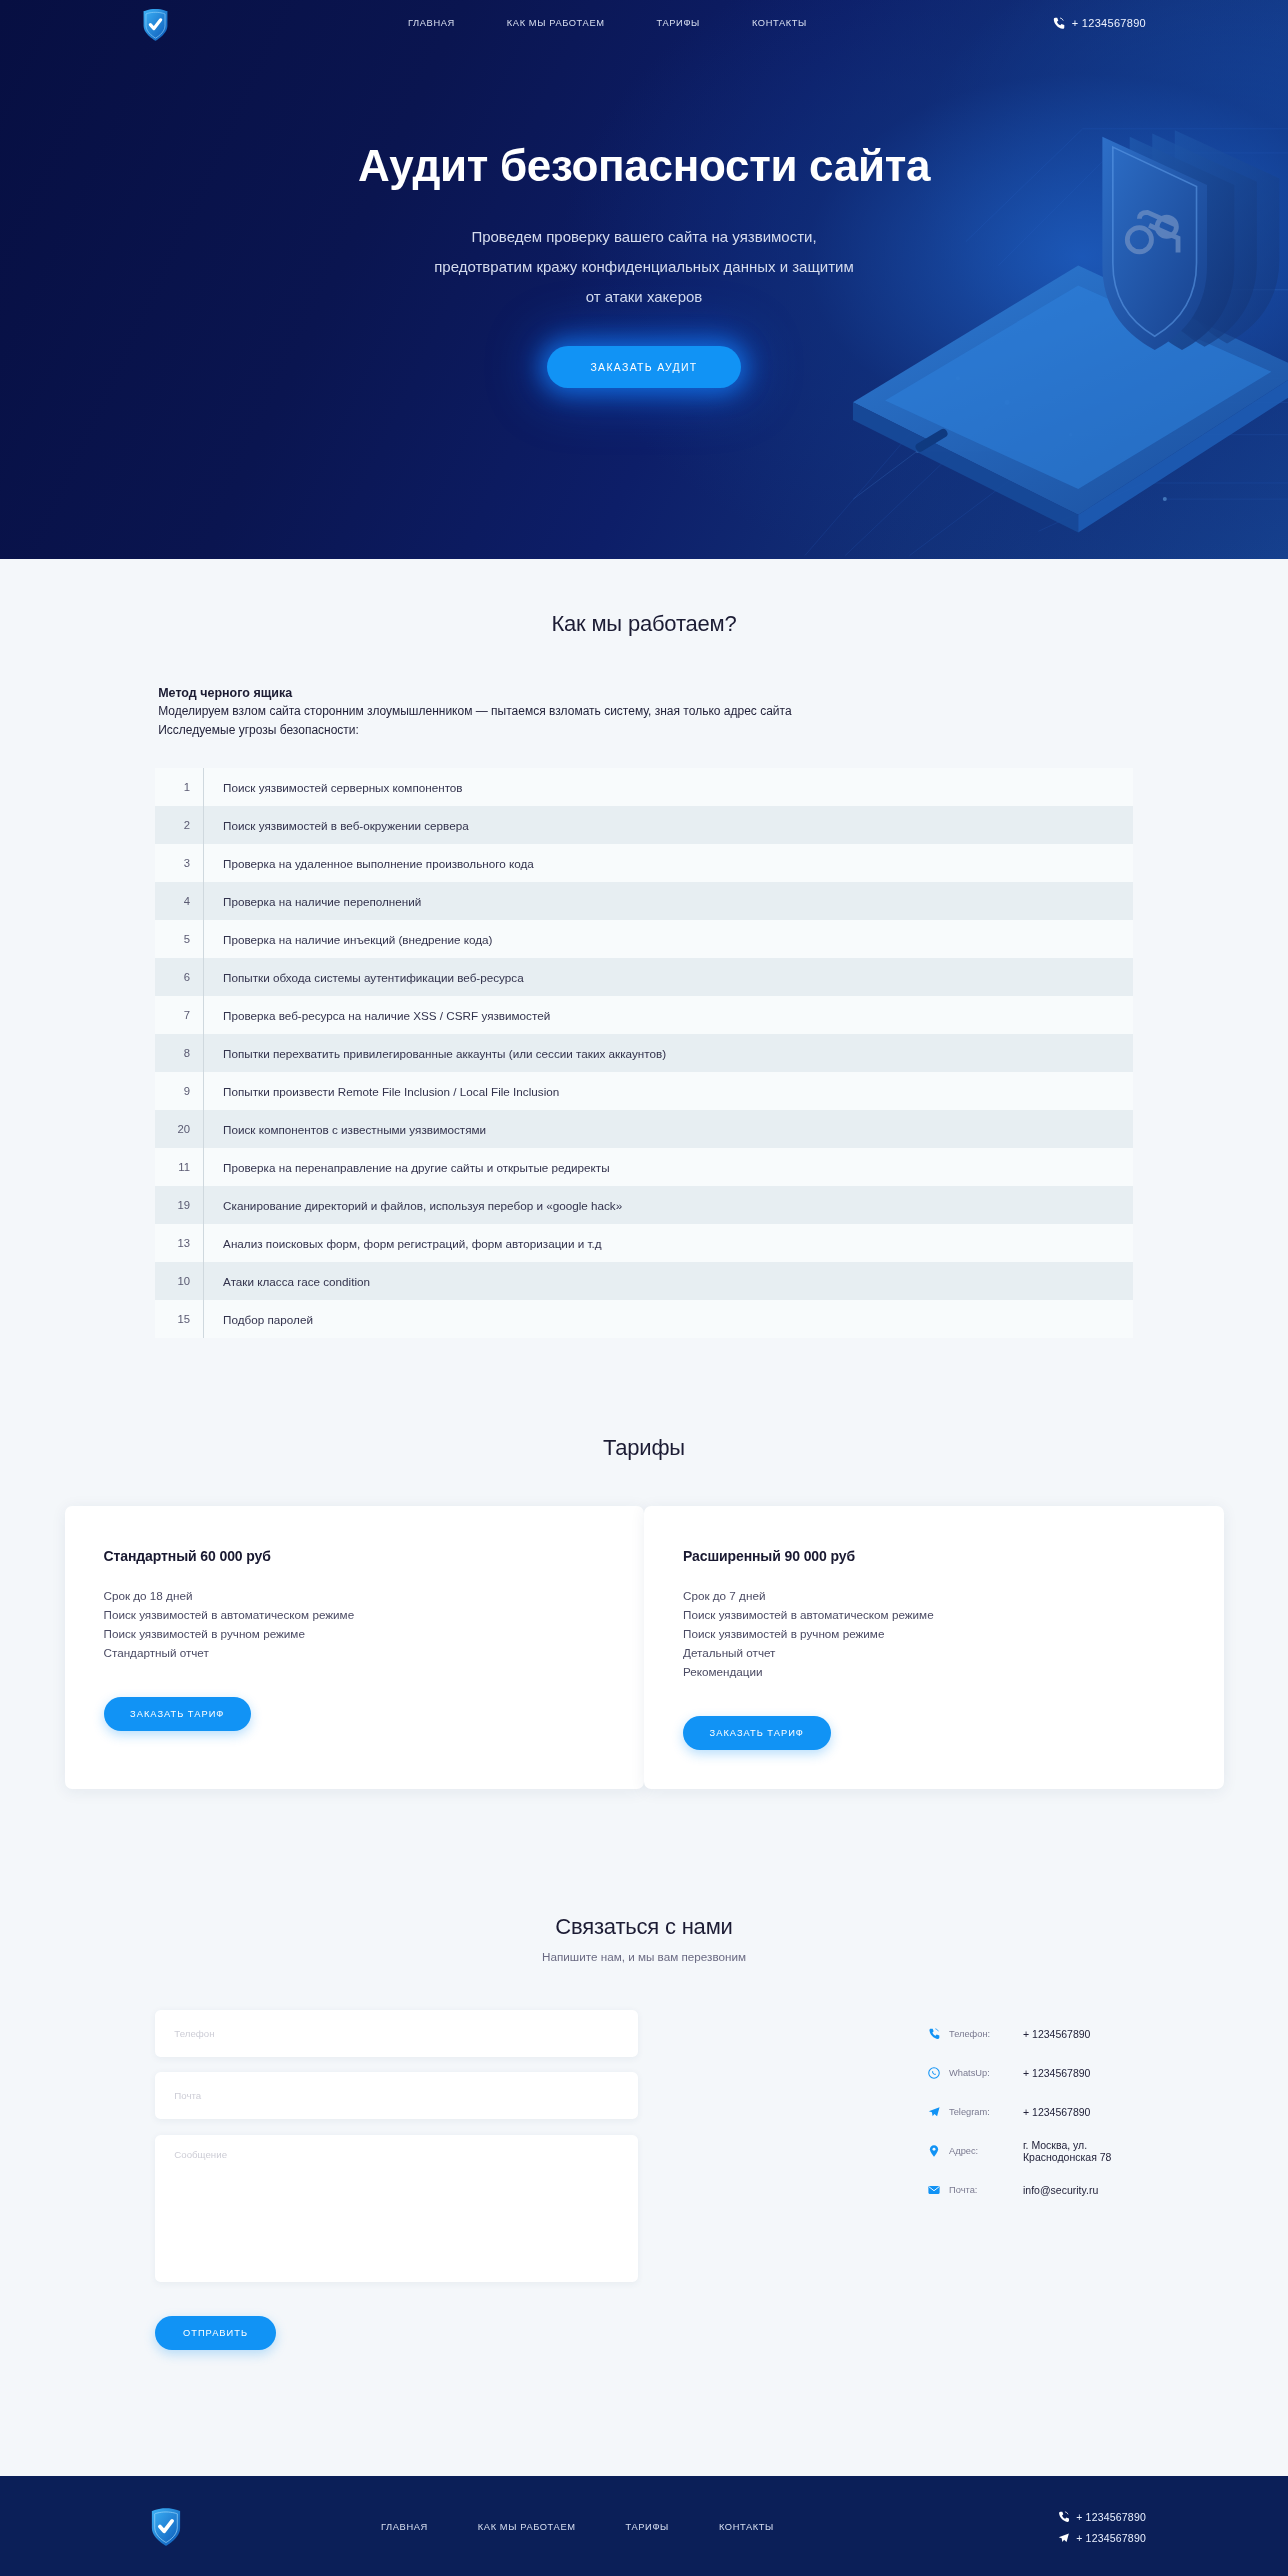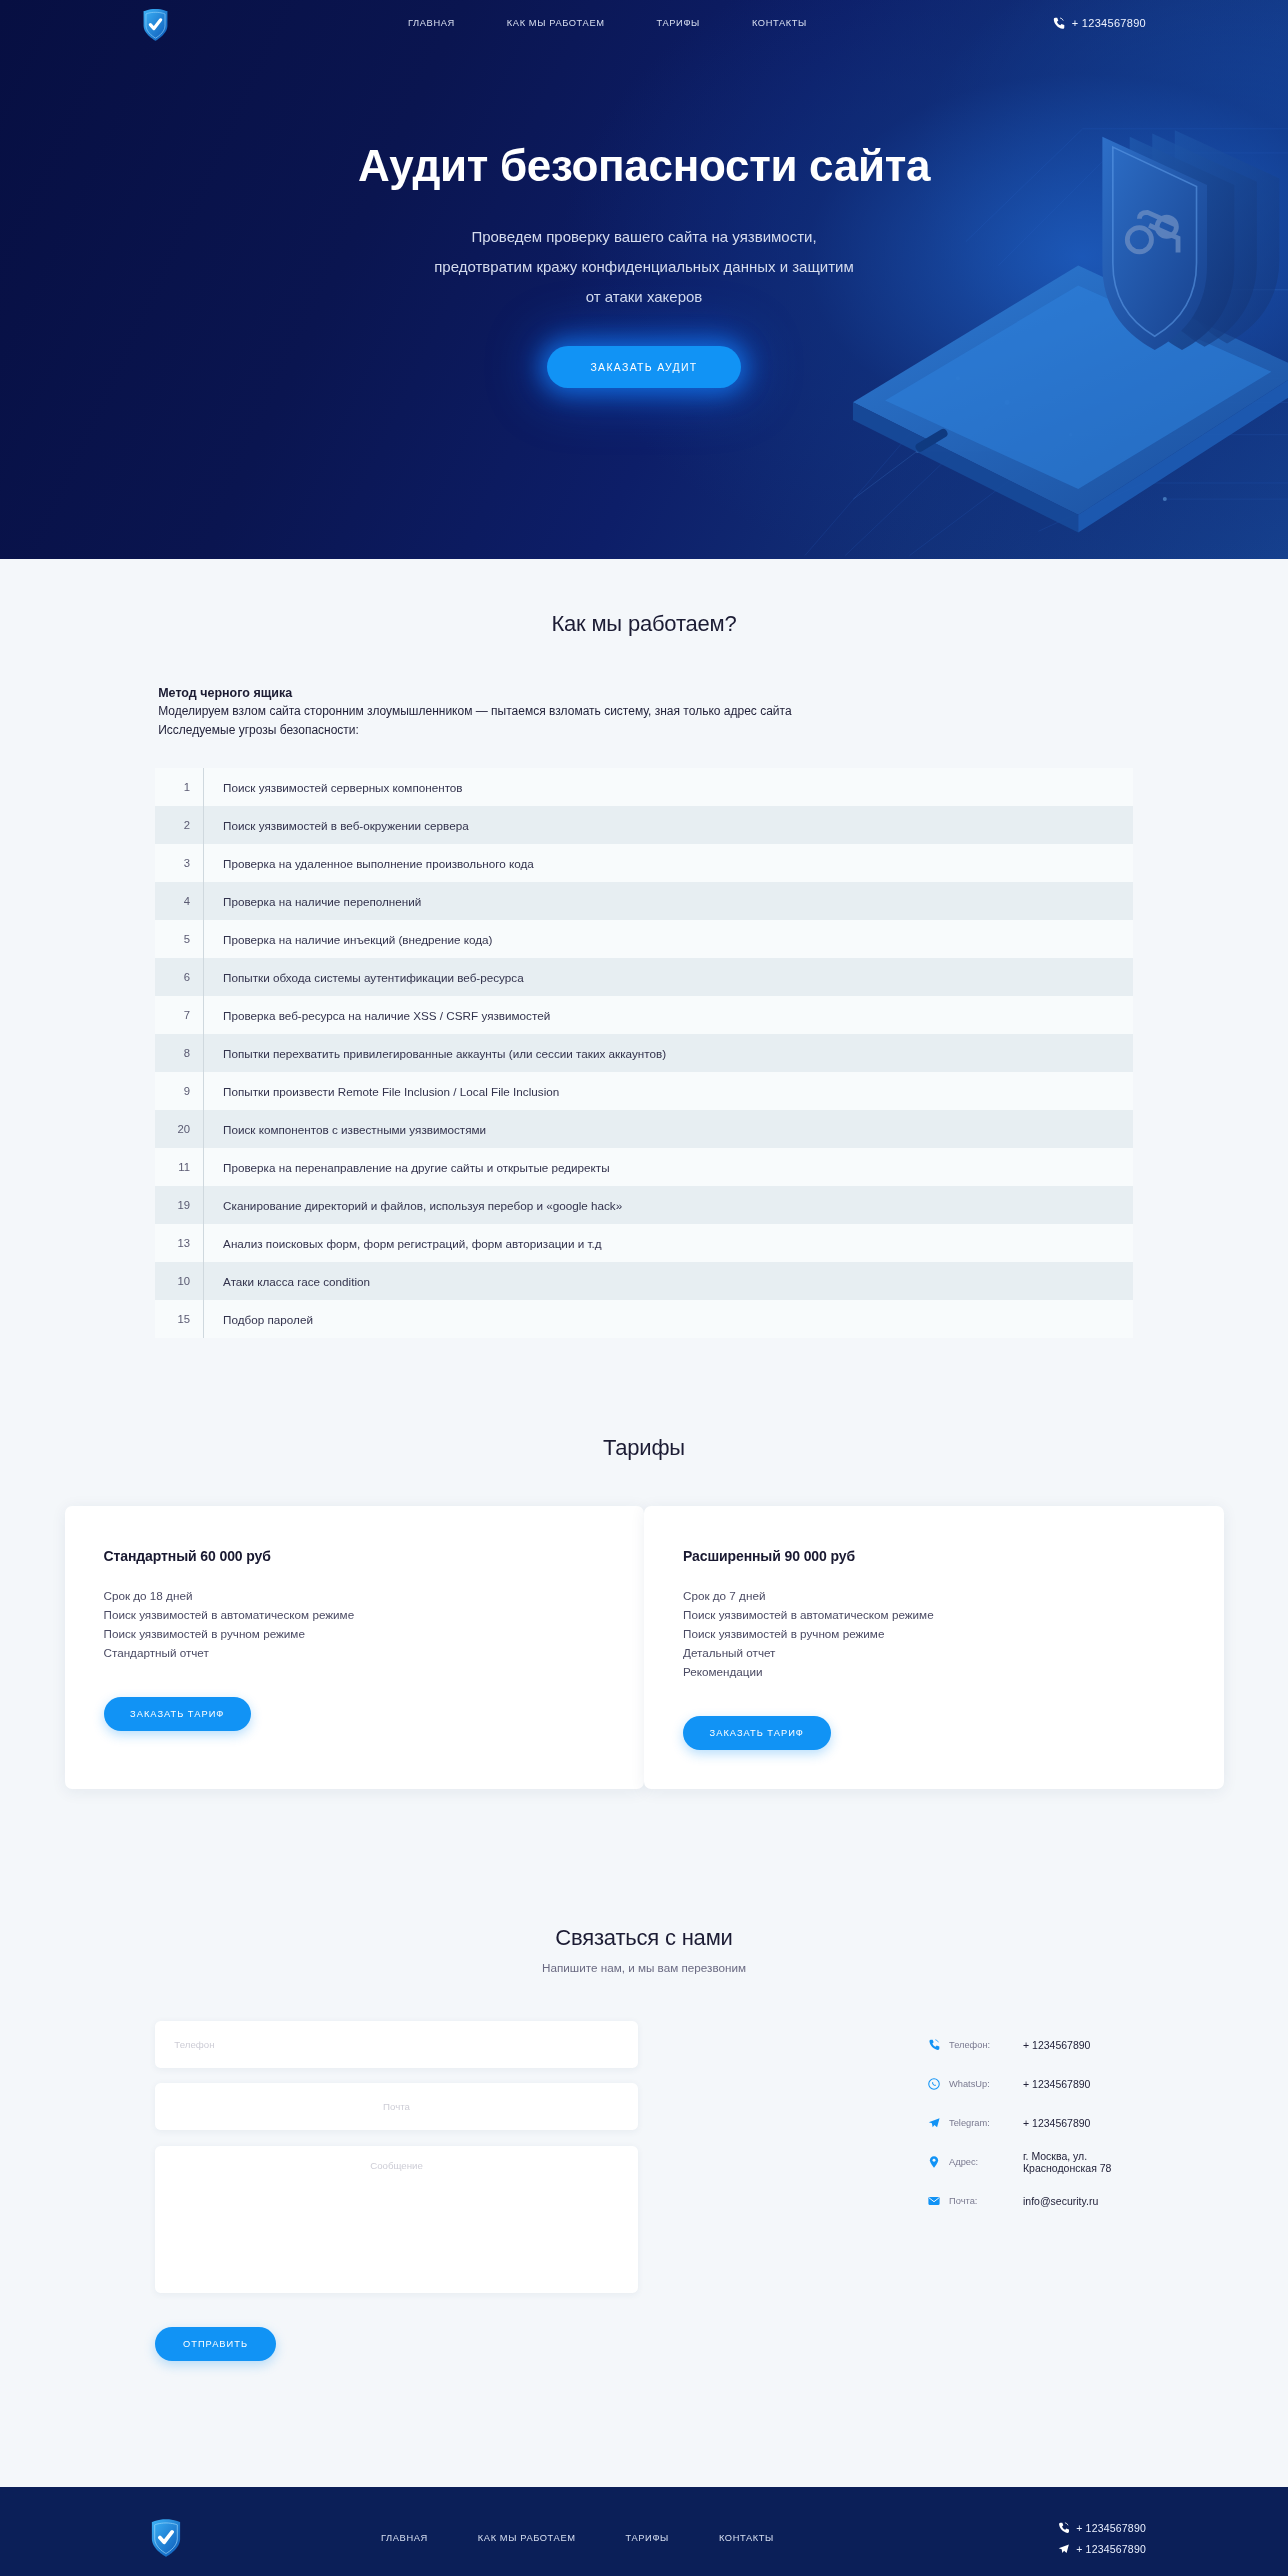--- a/index.html
+++ b/index.html
@@ -134,21 +134,21 @@
   .threat-text{
     padding-left:19.3px;
     font-size:11.7px;
     color:#33334d;
     font-weight:400;
   }
 
   
   .tariffs{background:#f4f7fa;padding:97px 0 0 0;}
   .tariff-cards{
-    width:1159px;margin:15px auto;
+    width:1159px;margin:4px auto;
     margin-top:45px;
     display:flex;
   }
   .tariff-card{
     flex:1;
     background:#ffffff;
     border-radius:7.2px;
     box-shadow:0 2.4px 14.5px rgba(30,50,90,.075);
     padding:42px 39px 39px 39px;
     min-height:280px;
@@ -186,21 +186,21 @@
     width:483px;height:47px;
     background:#fff;border:none;border-radius:5.6px;
     box-shadow:0 1.6px 7.2px rgba(40,60,100,.06);
     padding:0 19.3px;
     font-family:"Liberation Sans", sans-serif;
     font-size:9.7px;color:#2b2b42;
     outline:none;
     display:block;
   }
   .field::placeholder{color:#cdcdd6;}
-  .field + .field{margin-top:15.3px;text-align:center;}
+  .field + .field{margin-top:15.3px;}
   .field-area{
     height:147px;padding:13.7px 19.3px;resize:none;line-height:1.5;
   }
   .btn-send{
     margin-top:34px;
     border:none;cursor:pointer;
     background:#1193f5;color:#fff;
     font-family:"Liberation Sans", sans-serif;
     font-size:9.3px;letter-spacing:1px;
     padding:12px 28px;border-radius:19.3px;

